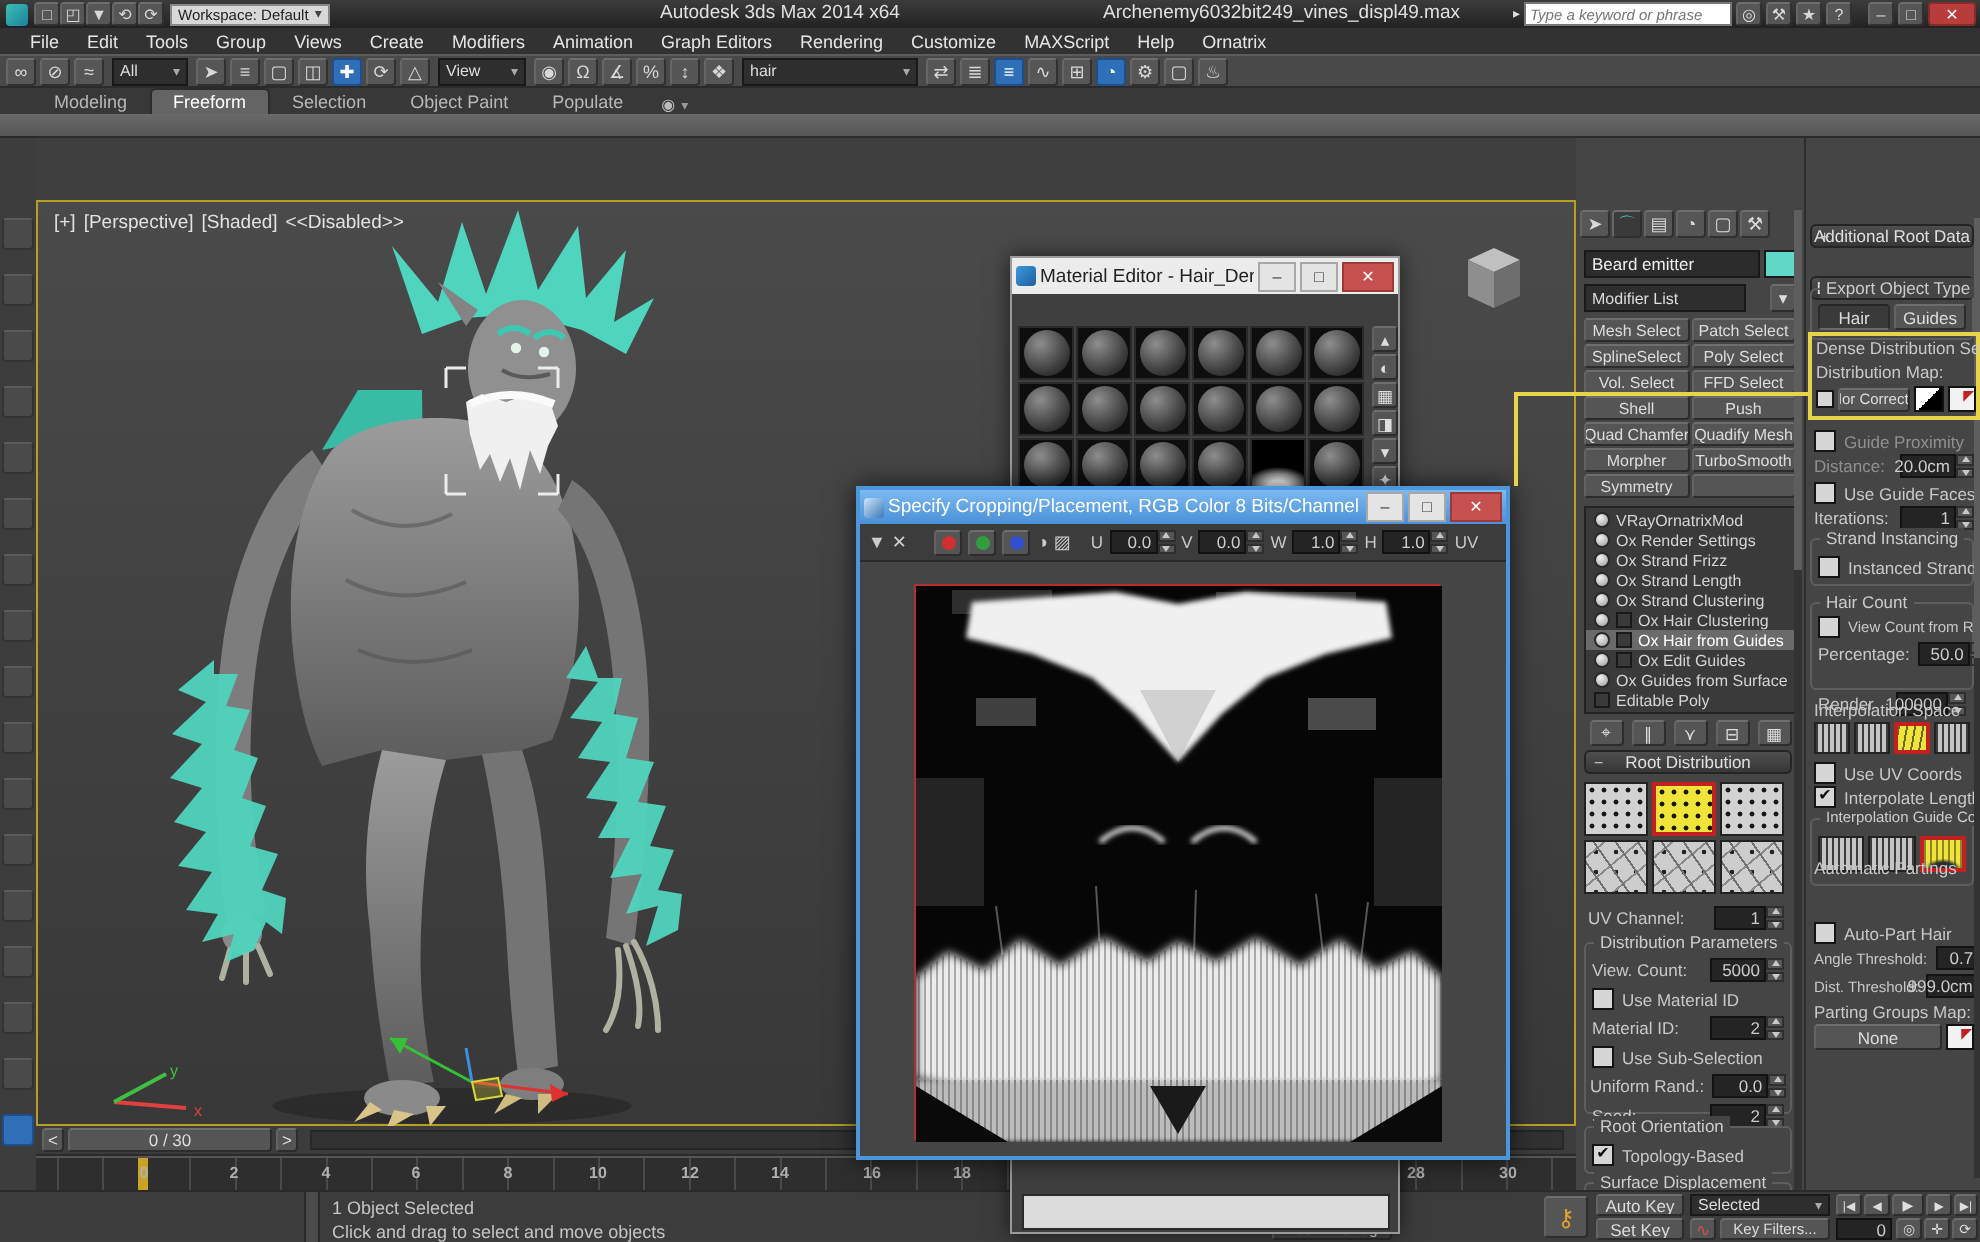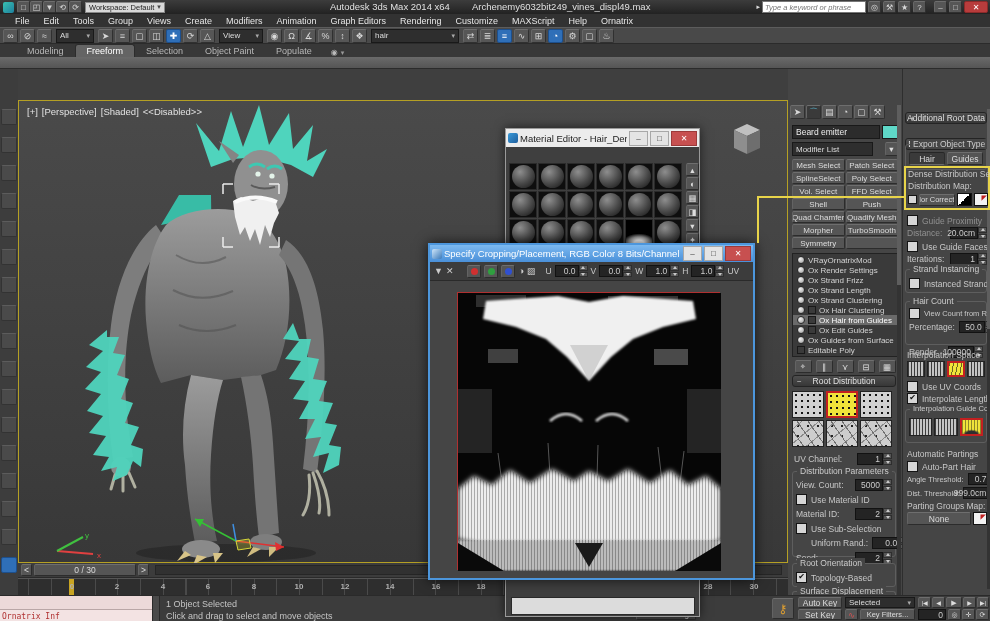--- a/index.html
+++ b/index.html
@@ -68,21 +68,21 @@
   <div style="width:11px;height:11px;margin:0 3px;border-radius:2px;background:linear-gradient(135deg,#39c2b2,#1e7f9e);flex:none"></div>
   <span class="ic sm">□</span>
   <span class="ic sm">◰</span>
   <span class="ic sm">▼</span>
   <span class="ic sm">⟲</span>
   <span class="ic sm">⟳</span>
   <span class="dd" style="height:11px;margin-left:3px;background:#d8d8d8;color:#222;border-color:#888">
     <span style="font-size:7.5px">Workspace: Default</span>
     <span class="ar" style="color:#444">▾</span>
   </span>
-  <div class="a" style="left:330px;top:1px;width:400px;display:flex;gap:22px;justify-content:flex-start">
+  <div class="a" style="left:330px;top:1px;width:400px;display:flex;gap:22px;justify-content:space-between">
     <span style="font-size:9.5px;color:#e0e0e0;white-space:nowrap">Autodesk 3ds Max 2014 x64</span>
     <span style="font-size:9.5px;color:#e0e0e0;white-space:nowrap">Archenemy6032bit249_vines_displ49.max</span>
   </div>
   <div style="margin-left:auto;display:flex;align-items:center;gap:2px;padding-right:2px">
     <span class="ar" style="font-size:7px">▸</span>
     <input style="width: 98px; height: 10px; font-size: 7.5px; font-style: italic; border: 1px solid rgb(119, 119, 119); background: rgb(255, 255, 255); color: rgb(85, 85, 85); padding: 0px 2px; font-family: &quot;Liberation Sans&quot;, sans-serif;" placeholder="Type a keyword or phrase">
     <span class="ic sm">◎</span>
     <span class="ic sm">⚒</span>
     <span class="ic sm">★</span>
     <span class="ic sm">?</span>
@@ -436,21 +436,21 @@
           <span class="spa">
             <i class="u"></i>
             <i class="d"></i>
           </span>
         </span>
     </div>
     <div class="row" style="margin:3px 3px 0">
       <span class="cb"></span>
       <span class="lbl">Use Sub-Selection</span>
     </div>
-    <div class="row" style="margin:3px 18px 0">
+    <div class="row" style="margin:3px 2px 0">
       <span class="lbl">Uniform Rand.:</span>
       <span class="spin" style="margin-left:auto">
           <span class="spv" style="width:28px">0.0</span>
           <span class="spa">
             <i class="u"></i>
             <i class="d"></i>
           </span>
         </span>
     </div>
     <div class="row" style="margin:3px 3px 0">
@@ -587,21 +587,21 @@
     <span class="lbl">Interpolate Length</span>
   </div>
   <div class="fs a" style="left:2px;top:340px;width:82px;height:34px">
     <span class="fst" style="font-size:7.5px">Interpolation Guide Count</span>
     <div class="row" style="margin:8px 3px 0;gap:2px">
       <span class="thumb str" style="width:24px;height:18px"></span>
       <span class="thumb str" style="width:24px;height:18px"></span>
       <span class="thumb strM" style="width:24px;height:18px"></span>
     </div>
   </div>
-  <span class="lbl a" style="left:4px;top:380px">Automatic Partings</span>
+  <span class="lbl a" style="left:4px;top:360px">Automatic Partings</span>
   <div class="row a" style="left:4px;top:392px">
     <span class="cb"></span>
     <span class="lbl">Auto-Part Hair</span>
   </div>
   <div class="row a" style="left:4px;top:404px;width:80px">
     <span class="lbl" style="font-size:7.5px">Angle Threshold:</span>
     <span class="spin" style="margin-left:auto">
         <span class="spv" style="width:22px">0.7</span>
         <span class="spa">
           <i class="u"></i>
@@ -623,26 +623,20 @@
   <div class="row a" style="left:4px;top:443px;width:80px;gap:2px">
     <span class="btn" style="flex:1;height:13px">None</span>
     <span style="width:12px;height:11px;border:1px solid #111;background:#f2f2f2;color:#c22020;font-size:7px;display:flex;align-items:flex-start;justify-content:flex-end;flex:none">◤</span>
   </div>
   <div class="a" style="left:84px;top:40px;width:3px;height:480px;background:#333">
     <div style="position:absolute;top:0;width:3px;height:220px;background:#5e5e5e"></div>
   </div>
 </div>
 
 <div class="a" style="left:0;top:595px;width:990px;height:26px;background:#3c3c3c;border-top:1px solid #2a2a2a">
-  <div class="a" style="left:0;top:0;width:152px;height:26px">
-    <div style="height:13px;background:#ecd9d9;border-bottom:1px solid #b9a6a6"></div>
-    <div style="height:12px;background:#f3e3e3;display:flex;align-items:center;padding-left:2px">
-      <span style="font-family:'DejaVu Sans Mono',monospace;font-size:8px;color:#b03030;white-space:nowrap">Ornatrix Inf</span>
-    </div>
-  </div>
   <div class="a" style="left:152px;top:0;width:8px;height:26px;background:#4a4a4a;border-left:1px solid #2a2a2a;border-right:1px solid #2a2a2a"></div>
   <span class="a lbl" style="left:166px;top:3px;font-size:9px;color:#c4c4c4">1 Object Selected</span>
   <span class="a lbl" style="left:166px;top:15px;font-size:9px;color:#c4c4c4">Click and drag to select and move objects</span>
   <span class="a btn" style="left:636px;top:1px;width:60px;height:11px;font-size:7.5px;background:#464646">Grid = 10.0cm</span>
   <span class="a btn" style="left:636px;top:13px;width:60px;height:11px;font-size:7.5px;background:#464646">Add Time Tag</span>
   <span class="a btn" style="left:772px;top:2px;width:22px;height:21px;color:#e0a030;font-size:12px">⚷</span>
   <span class="a btn" style="left:798px;top:1px;width:44px;height:11px">Auto Key</span>
   <span class="a btn" style="left:798px;top:13px;width:44px;height:11px">Set Key</span>
   <span class="a dd" style="left:845px;top:1px;width:70px;height:11px">
     <span>Selected</span>

